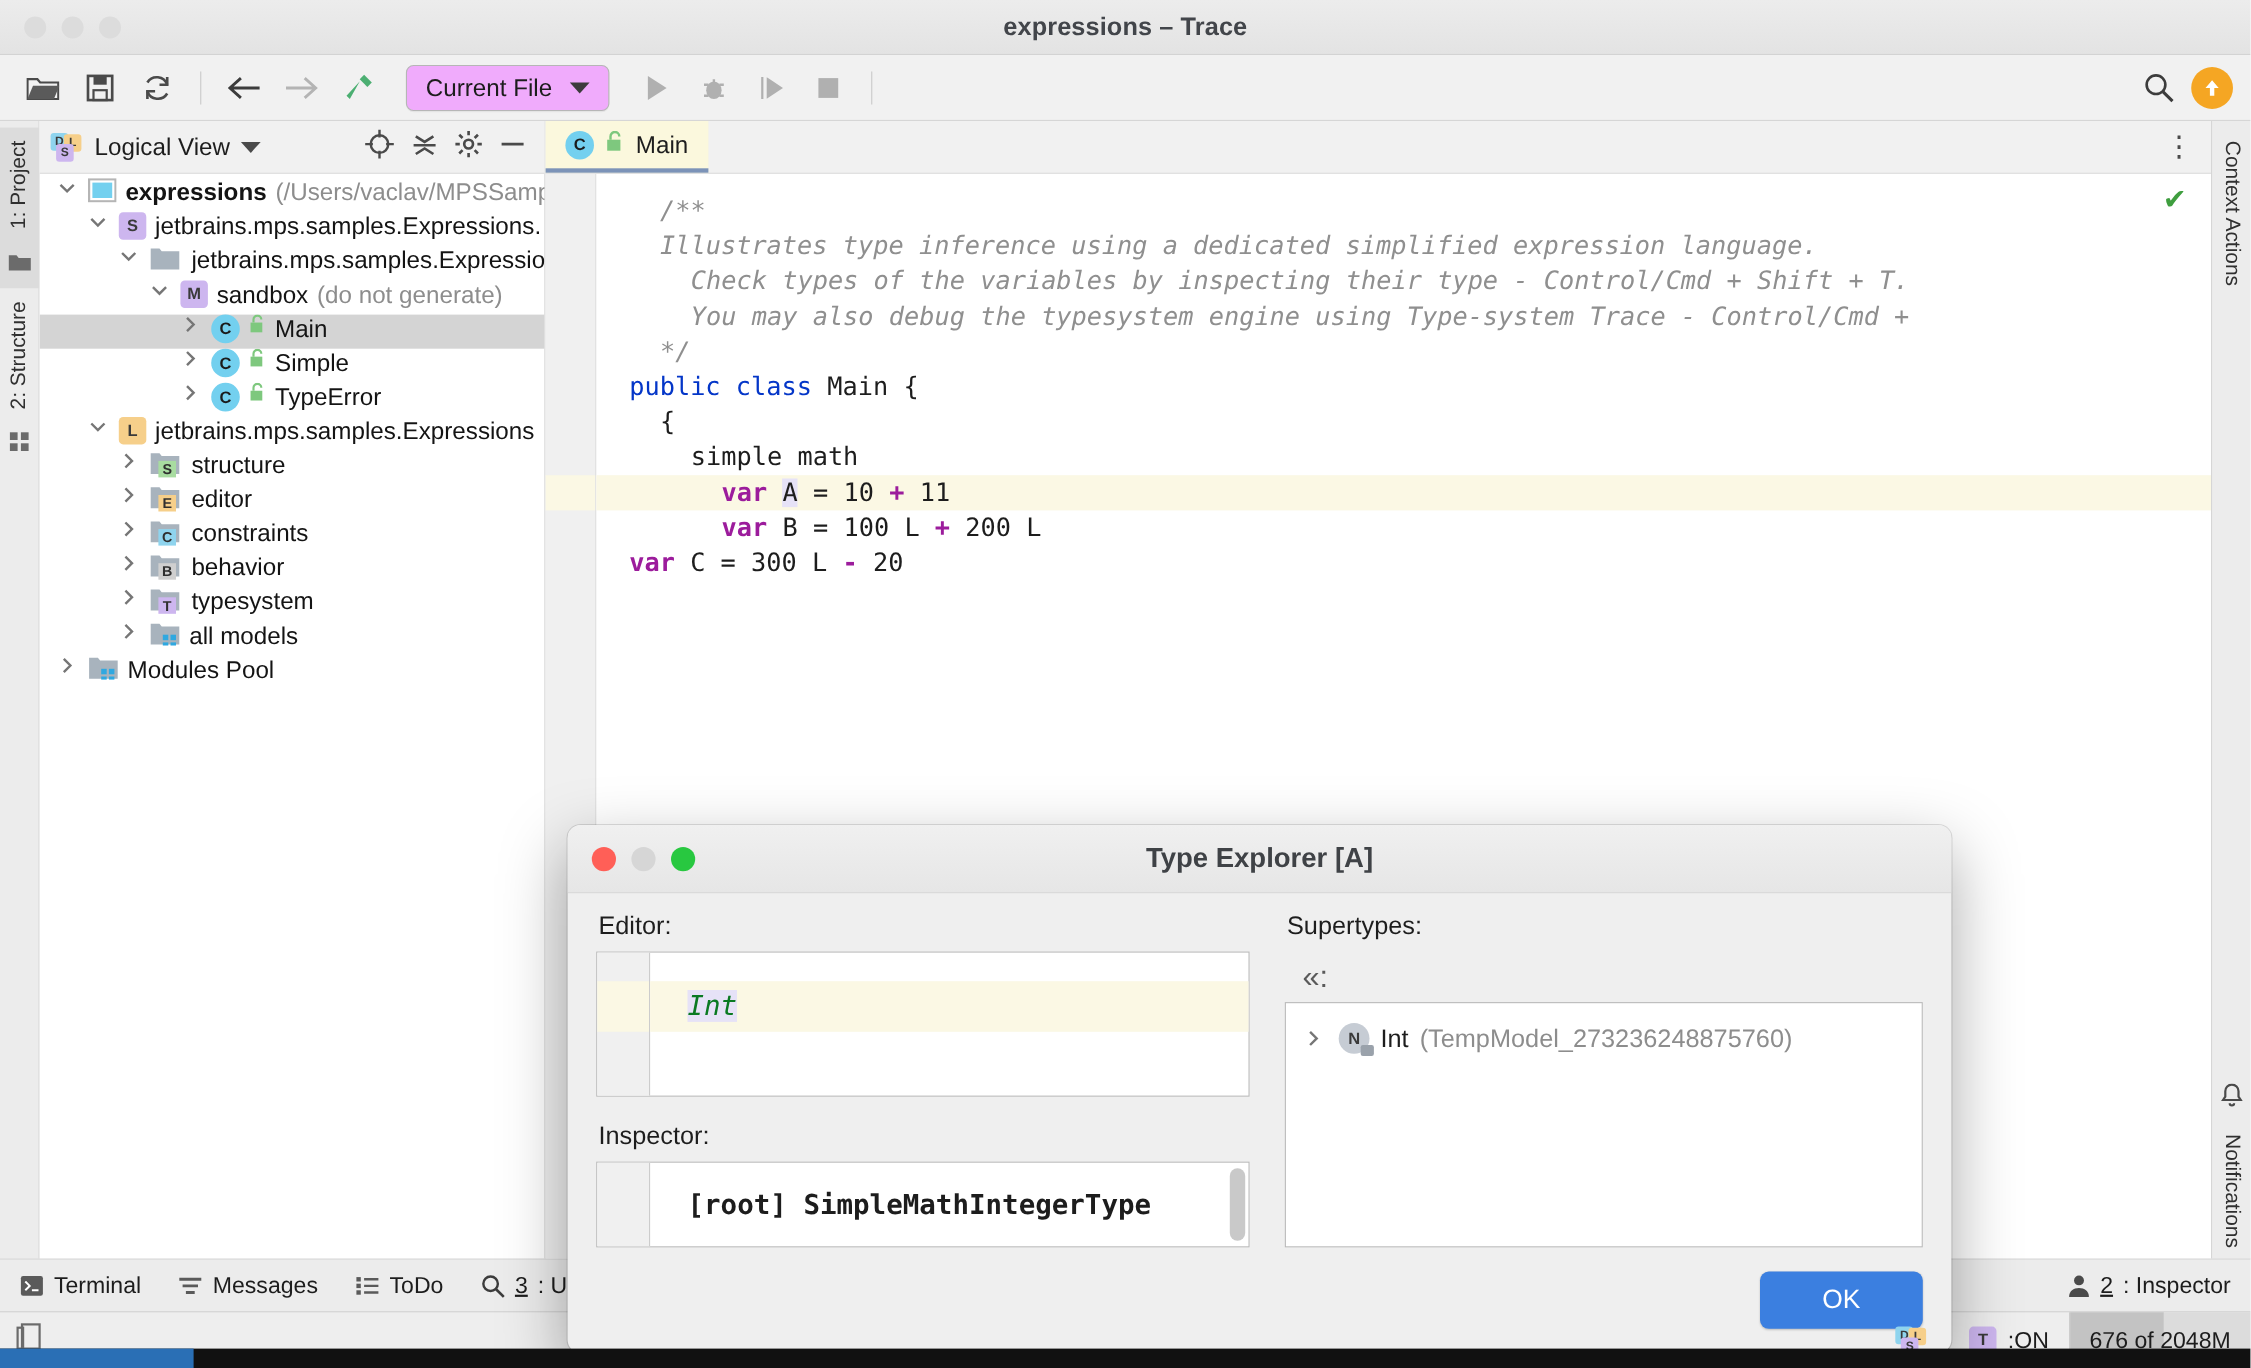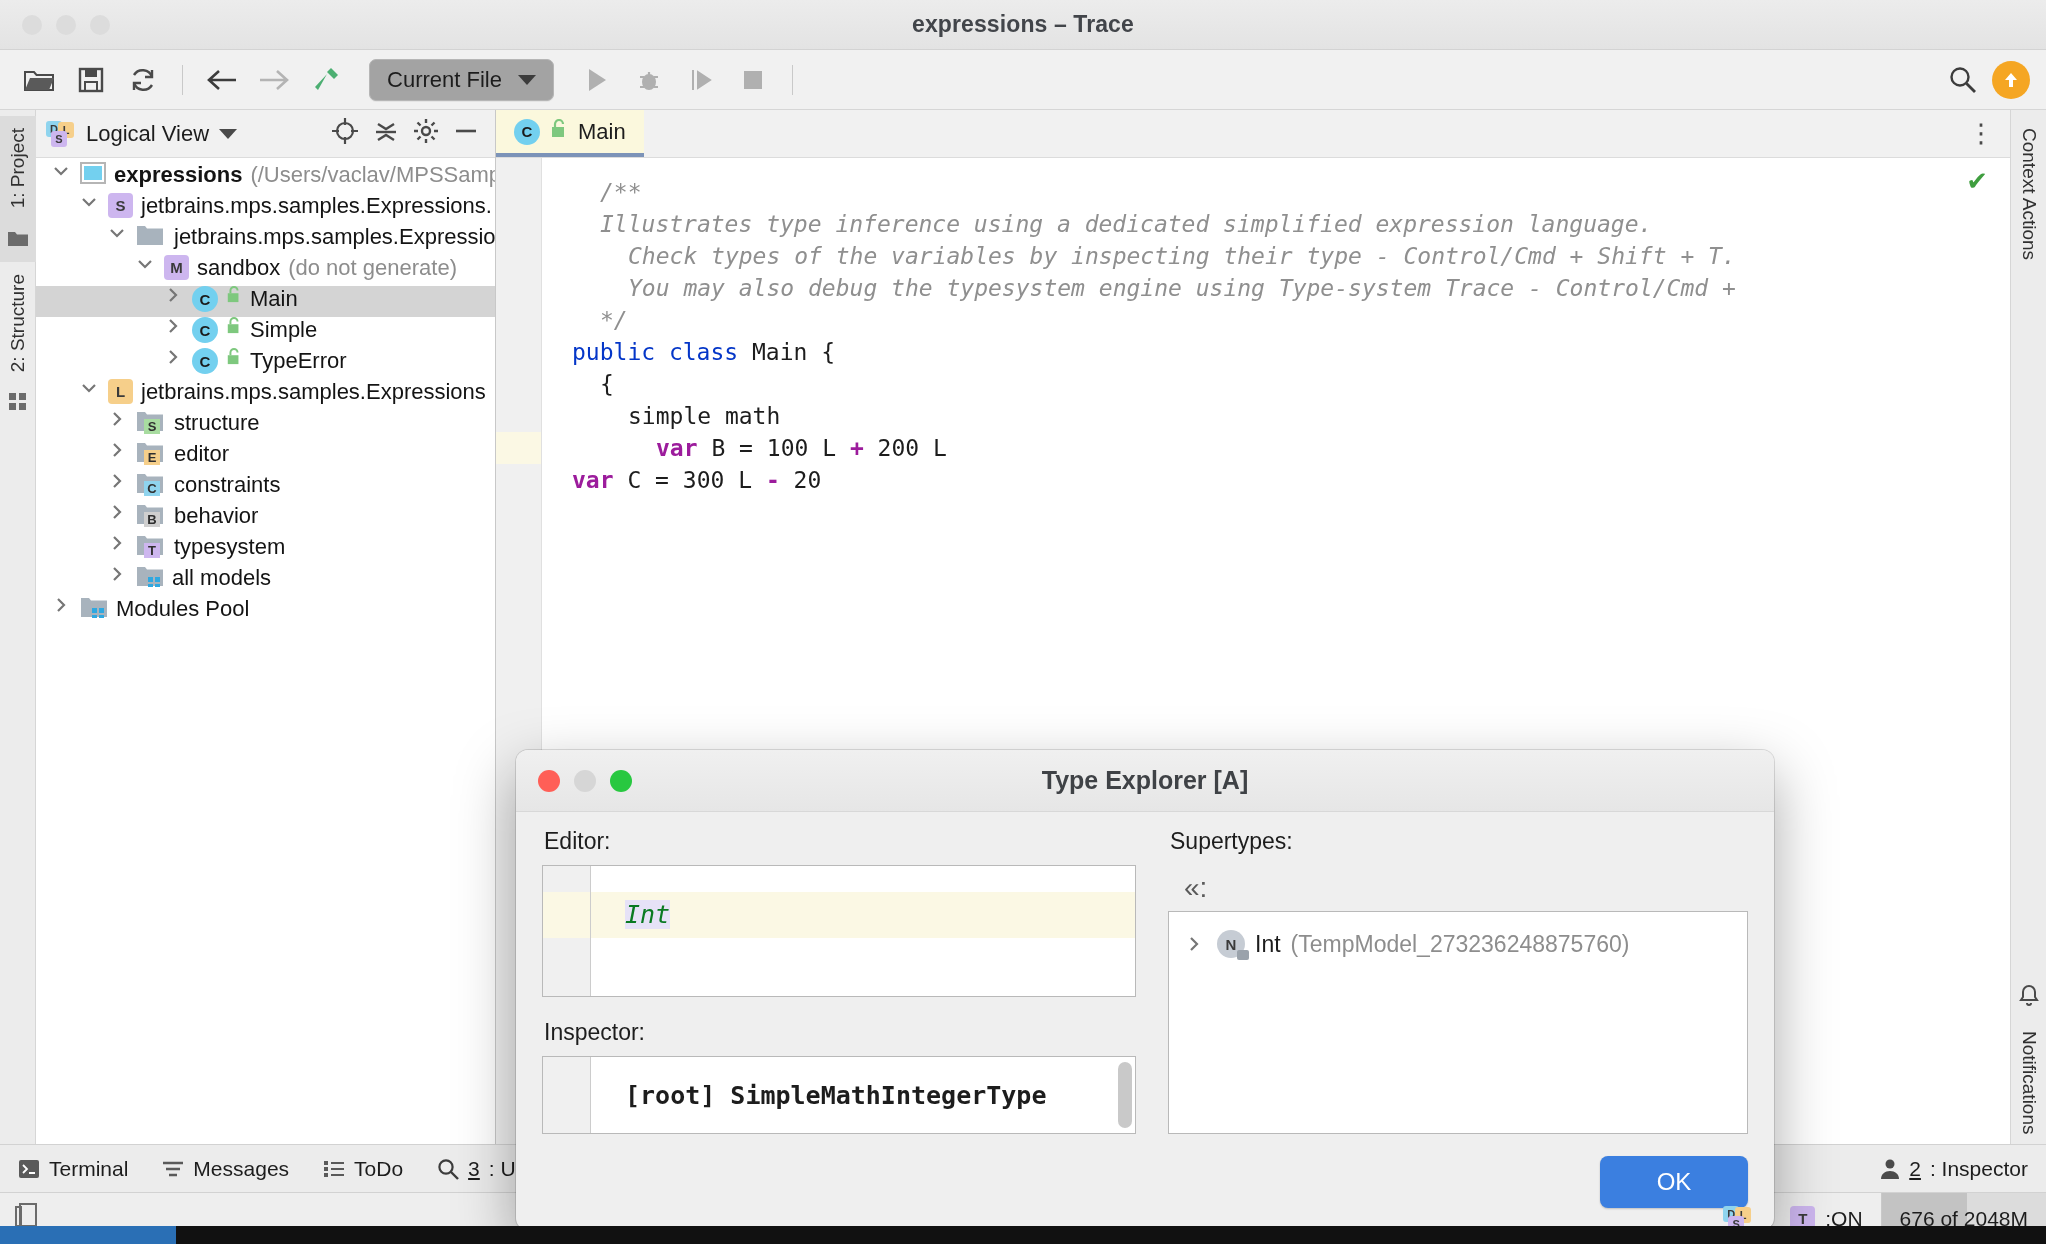--- a/index.html
+++ b/index.html
@@ -31,21 +31,21 @@
 
   
   .toolbar {
     height: 60px; flex:0 0 60px; display:flex; align-items:center;
     background:#f1f1f1; border-bottom:1px solid #d6d6d6; padding:0 16px;
     gap: 6px;
   }
   .tb-btn { width:46px;height:46px; display:flex;align-items:center;justify-content:center; border-radius:5px; }
   .tb-sep { width:1px; height:30px; background:#c9c9c9; margin:0 10px; }
   .combo {
-    height:42px; min-width:185px; background:#a3a3a3; border:1px solid #b6b6b6; border-radius:7px;
+    height:42px; min-width:185px; background:#f0abfc; border:1px solid #b6b6b6; border-radius:7px;
     display:flex; align-items:center; justify-content:center; gap:16px; padding:0 16px;
     font-size:22px; color:#1d1d1d; margin:0 14px;
     box-shadow:0 1px 0 rgba(0,0,0,.05);
   }
   .caret { width:0;height:0;border-left:9px solid transparent;border-right:9px solid transparent;border-top:10px solid #3c3c3c; }
   .spacer { flex:1; }
   .upd-badge {
     width:38px;height:38px;border-radius:50%;background:#f5a623;color:#fff;
     display:flex;align-items:center;justify-content:center;font-size:22px;font-weight:bold;
   }
@@ -638,20 +638,21 @@
           </div>
         <div class="code" id="code">
             <div class="cl" style="padding-left: 58px;"><span class="cmt">/**</span></div>
             <div class="cl" style="padding-left: 58px;"><span class="cmt">Illustrates type inference using a dedicated simplified expression language.</span></div>
             <div class="cl" style="padding-left: 86px;"><span class="cmt">Check types of the variables by inspecting their type - Control/Cmd + Shift + T.</span></div>
             <div class="cl" style="padding-left: 86px;"><span class="cmt">You may also debug the typesystem engine using Type-system Trace - Control/Cmd +</span></div>
             <div class="cl" style="padding-left: 58px;"><span class="cmt">*/</span></div>
             <div class="cl" style="padding-left: 30px;"><span class="kw">public class </span><span>Main {</span></div>
             <div class="cl" style="padding-left: 58px;"><span>{</span></div>
             <div class="cl" style="padding-left: 86px;"><span>simple math</span></div>
+            <div class="cl hl" style="padding-left: 114px;"><span class="var">var </span><span class="sel-tok">A</span><span> = 10 </span><span class="op">+</span><span> 11</span></div>
             <div class="cl" style="padding-left: 114px;"><span class="var">var </span><span>B = 100 L </span><span class="op">+</span><span> 200 L</span></div>
             <div class="cl" style=""><span class="var">var </span><span>C = 300 L </span><span class="op">-</span><span> 20</span></div>
           </div>
         <div class="check">✔</div>
       </div>
     </div>
 
     <div class="rrail">
       <div class="rail-blk">
         <span class="vt">Context Actions</span>

